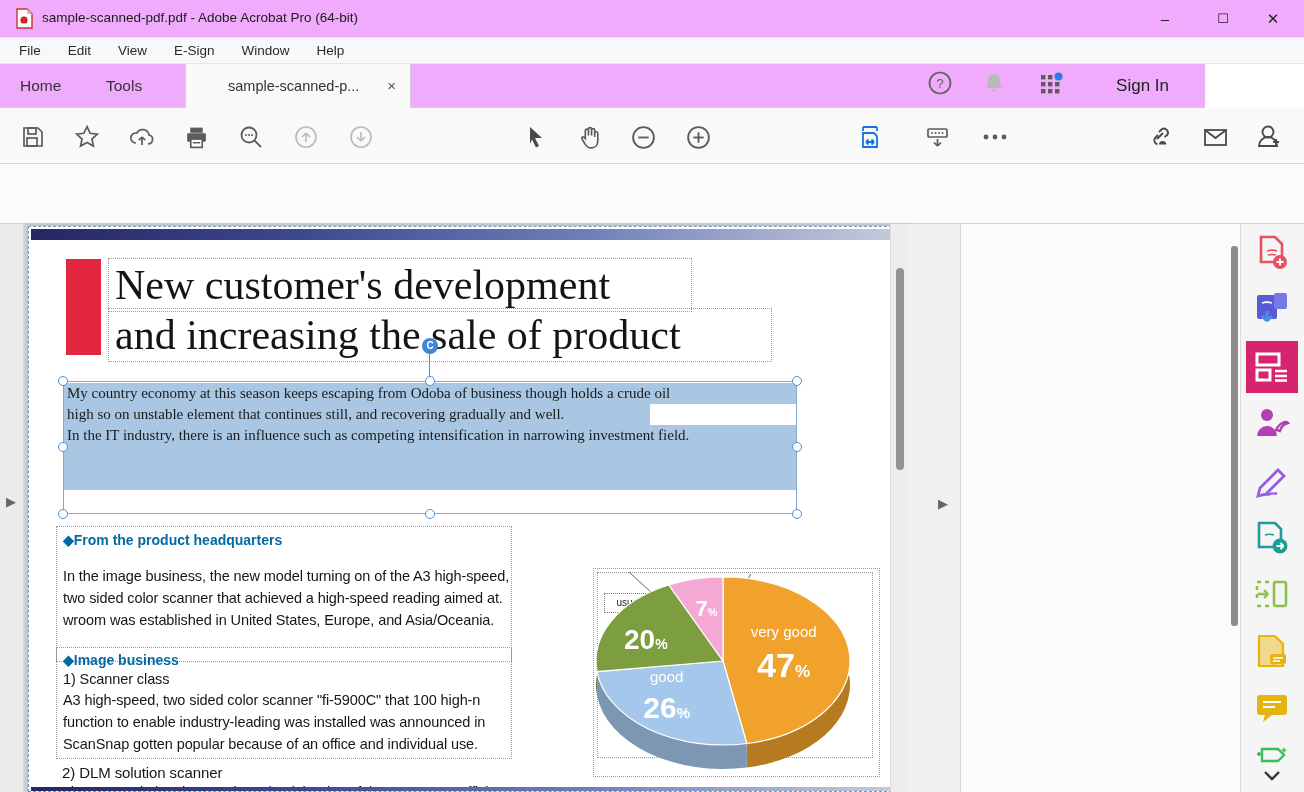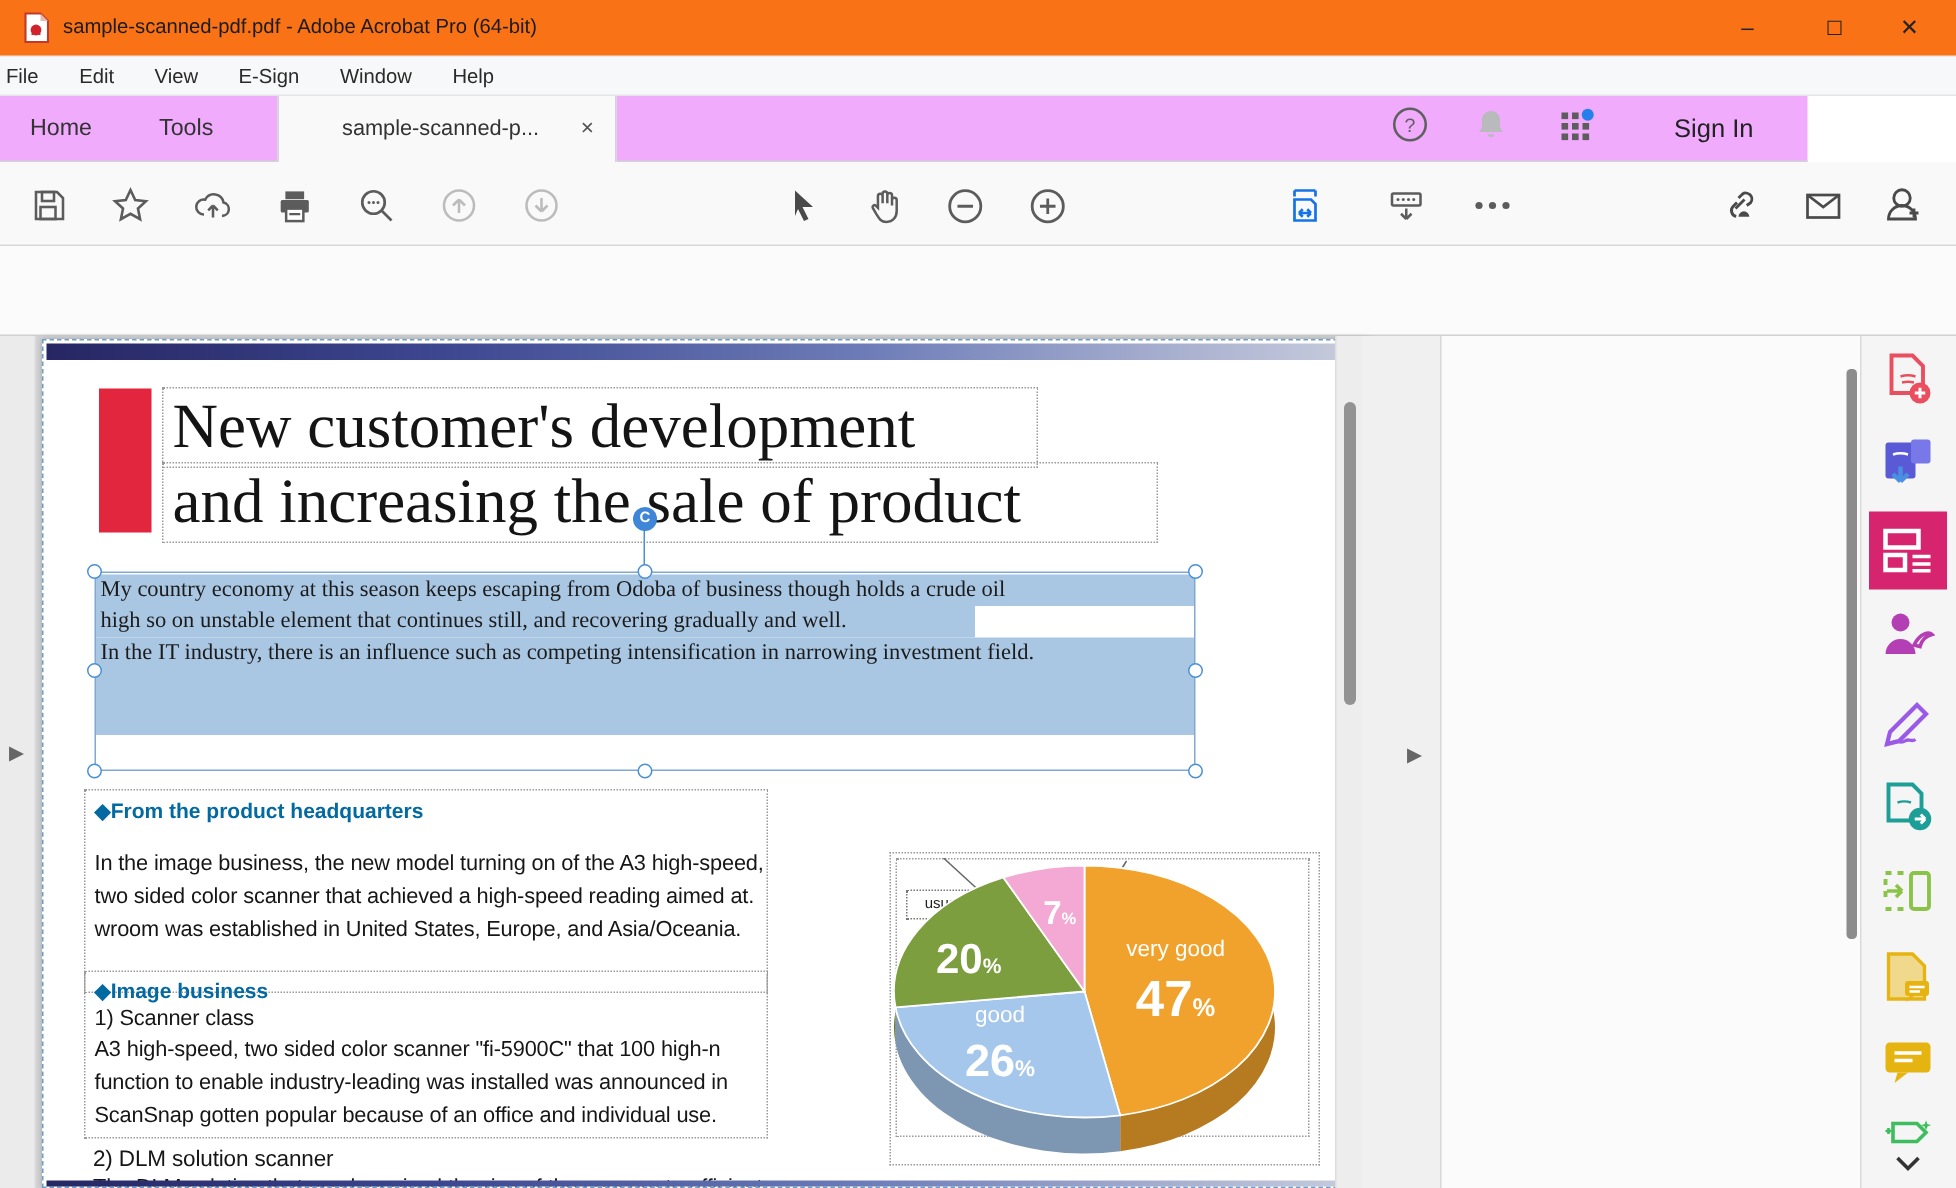--- a/index.html
+++ b/index.html
@@ -2,26 +2,26 @@
 <html><head>
 <meta charset="utf-8">
 <style>
   * { margin:0; padding:0; box-sizing:border-box; }
   html,body { width:1304px; height:792px; }
   body { font-family:"Liberation Sans", sans-serif; background:#d3d4d6; overflow:hidden; }
   #app { position:relative; width:1304px; height:792px; background:#fff; overflow:hidden; }
   .abs { position:absolute; }
 
   
-  #titlebar { position:absolute; left:0; top:0; width:1304px; height:38px; background:#f97316; border-bottom:1px solid #e8e9ea; }
+  #titlebar { position:absolute; left:0; top:0; width:1304px; height:38px; background:#f0abfc; border-bottom:1px solid #e8e9ea; }
   #titlebar .title { position:absolute; left:42px; top:10px; font-size:13.5px; color:#1b1b1b; }
   .winbtn { position:absolute; top:0; width:46px; height:37px; text-align:center; line-height:37px; font-size:15px; color:#222; cursor:default; }
 
   
-  #menubar { position:absolute; left:0; top:38px; width:1304px; height:26px; background:#f7f8f9; border-bottom:1px solid #e4e5e6; display:flex; align-items:center; padding-left:4px; column-gap:27px; }
+  #menubar { position:absolute; left:0; top:38px; width:1304px; height:26px; background:#f7f8f9; border-bottom:1px solid #e4e5e6; display:flex; align-items:center; padding-left:19px; column-gap:27px; }
   #menubar span { font-size:13.5px; color:#2a2a2a; }
 
   
   #tabbar { position:absolute; left:0; top:64px; width:1205px; height:44px; background:#f0abfc; border-bottom:1px solid #d2d3d4; }
   .ttab { position:absolute; top:0; height:44px; line-height:44px; font-size:15.5px; color:#333; padding:0 14px; }
   #doc-tab { position:absolute; left:185px; top:0; width:226px; height:44px; background:#f9f9fa; border-left:1px solid #d2d3d4; border-right:1px solid #d2d3d4; font-size:14.5px; color:#333; line-height:44px; padding-left:42px; }
   #doc-tab .x { position:absolute; right:14px; top:0; font-size:15px; color:#555; }
   .tb-right { position:absolute; top:6px; width:32px; height:32px; }
 
   

